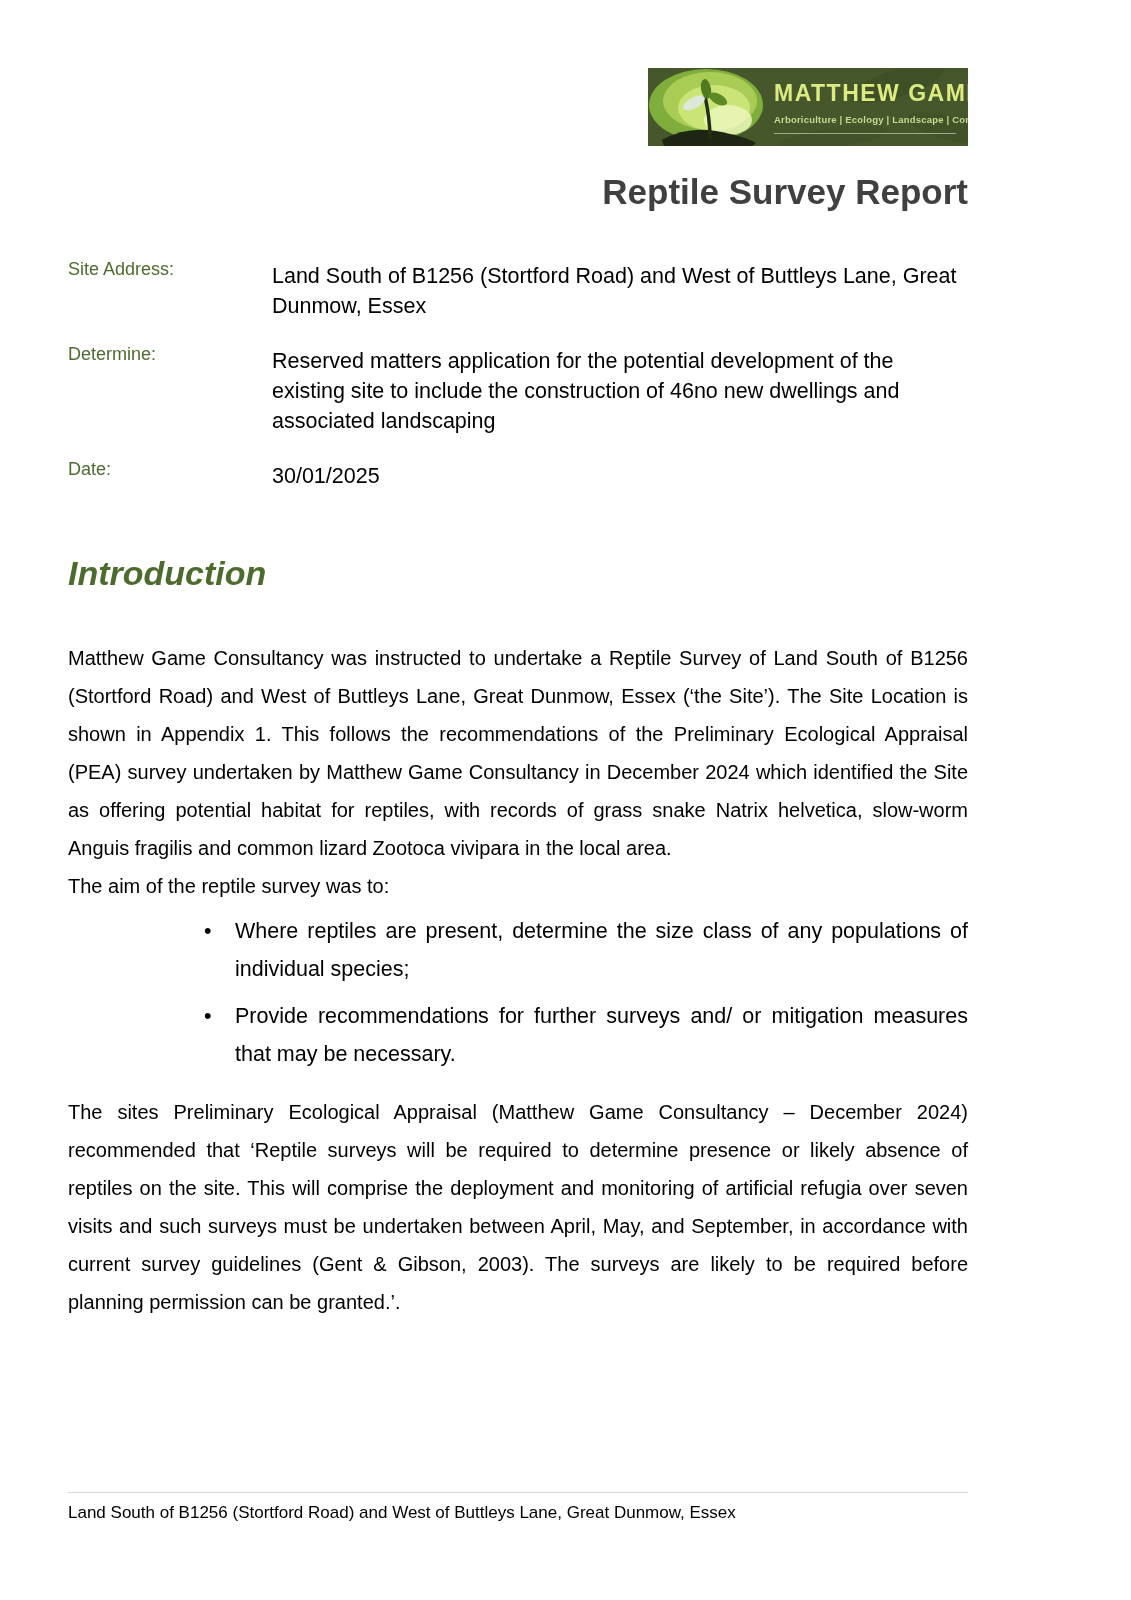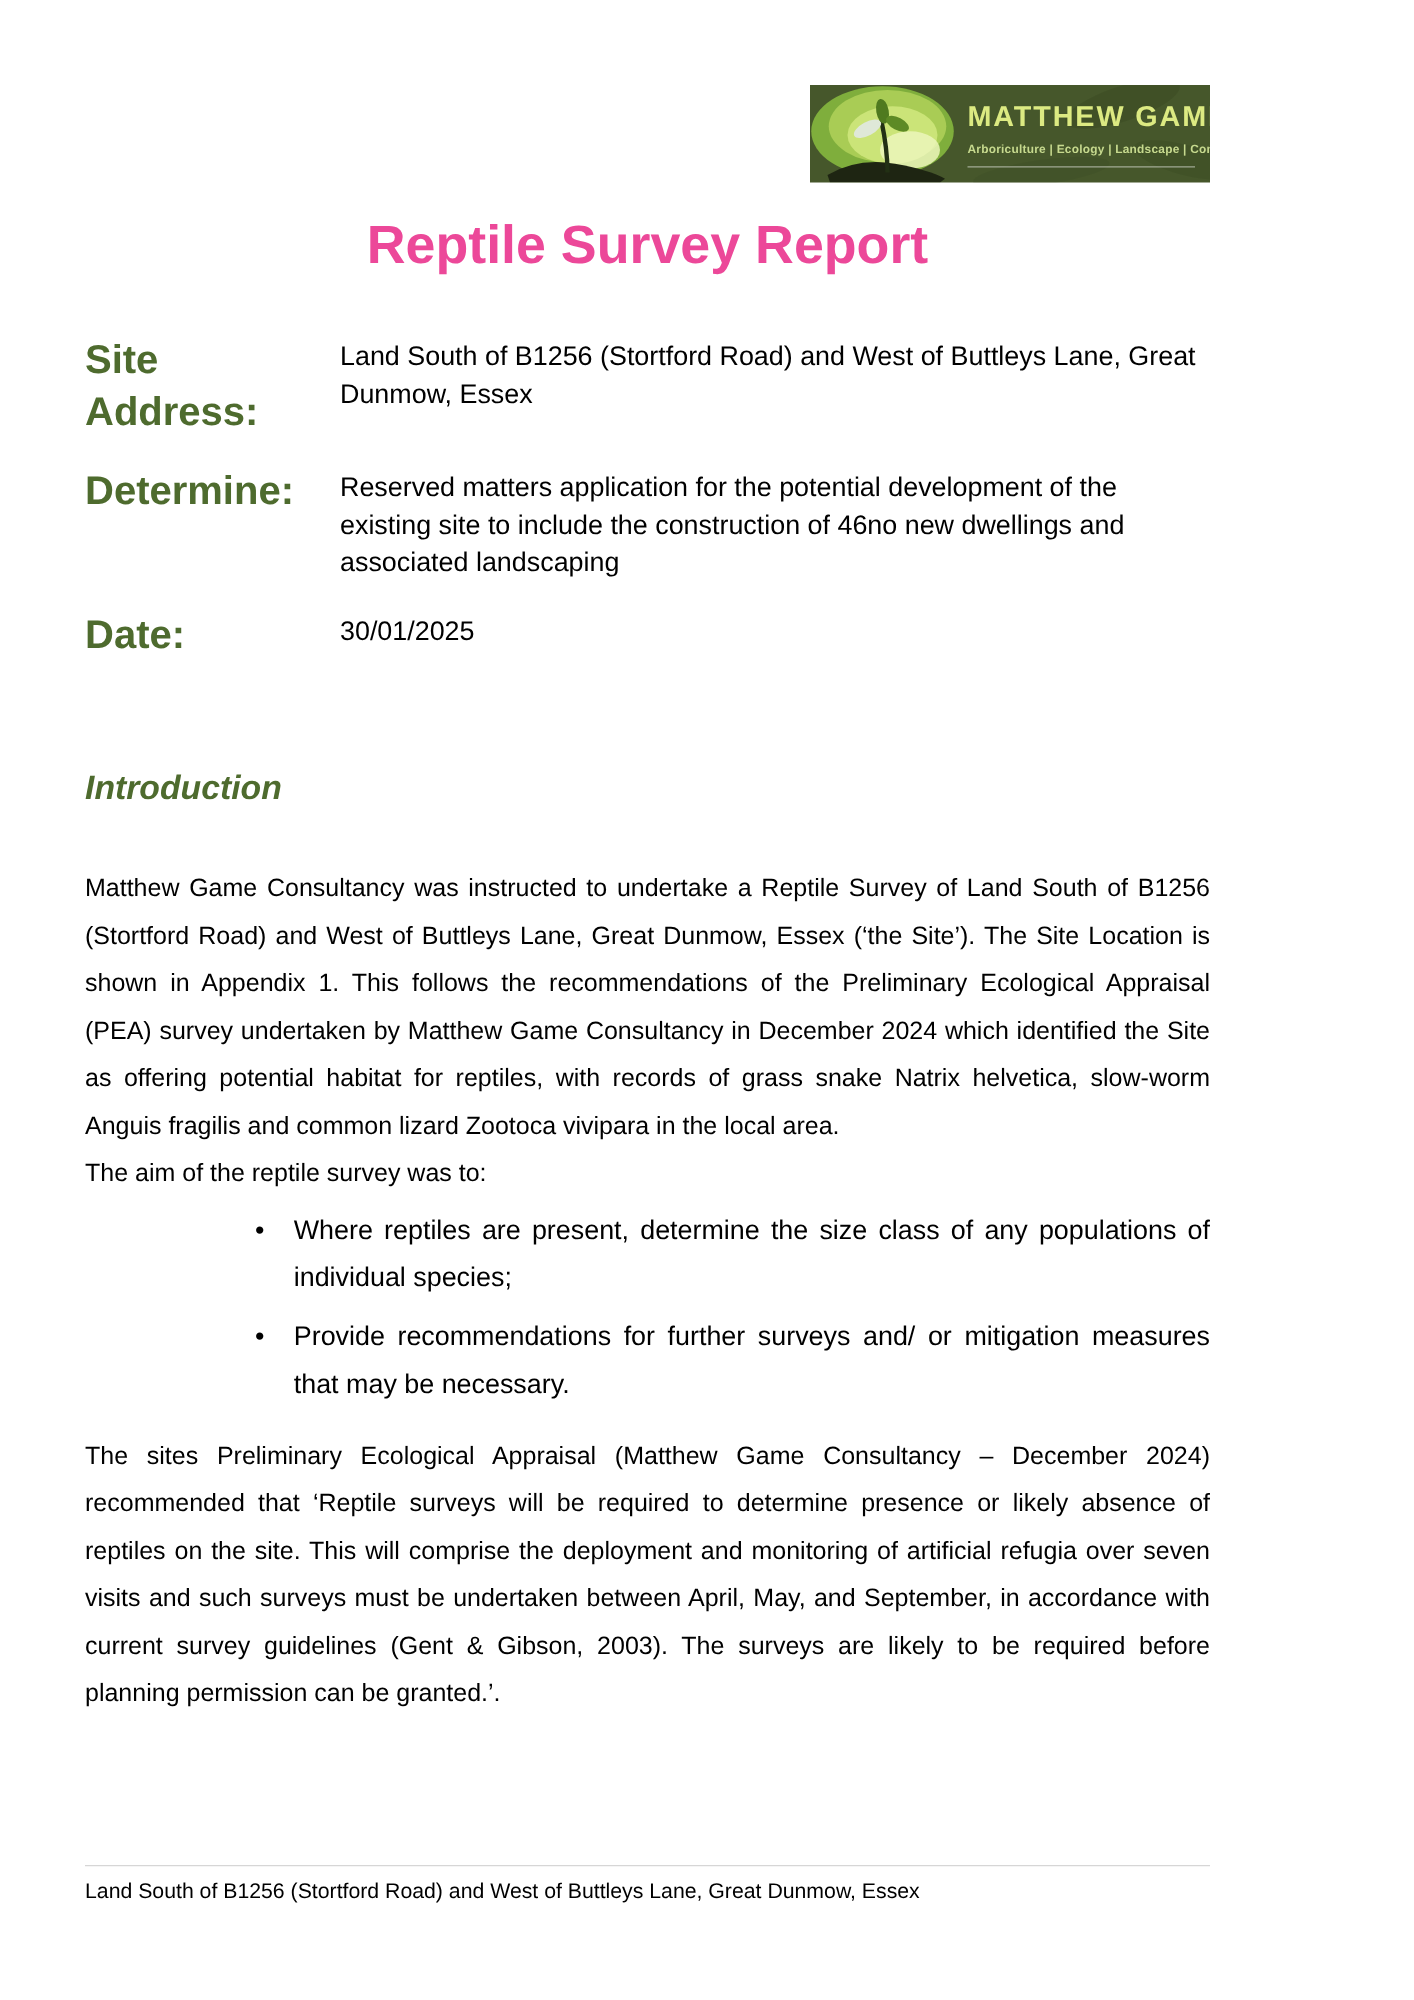--- a/index.html
+++ b/index.html
@@ -33,37 +33,37 @@
   .logo-tagline {
     margin-top:7px; padding-bottom:8px;
     font-size:9.5px; font-weight:bold; color:#c6d98e;
     letter-spacing:0.2px; white-space:nowrap;
     border-bottom:1px solid rgba(255,255,255,0.5);
   }
 
   
   .doc-title {
     margin-top:26px;
-    text-align:center;
-    font-size:43px; font-weight:bold;
-    color:#ec4899;
+    text-align:right;
+    font-size:35px; font-weight:bold;
+    color:#404040;
   }
 
   
   .meta { margin-top:46px; }
   .meta-row { display:grid; grid-template-columns:204px 1fr; margin-bottom:22px; }
   .meta-label {
-    font-size:32px; font-weight:bold; color:#4e6b2e; line-height:1.3;
+    font-size:18px; font-weight:normal; color:#4e6b2e; line-height:1.3;
   }
   .meta-value { font-size:21.5px; line-height:1.4; padding-top:3px; }
 
   
   .section-heading {
-    margin-top:86px;
-    font-size:27px; font-weight:bold; font-style:italic;
+    margin-top:62px;
+    font-size:34px; font-weight:bold; font-style:italic;
     color:#4e6b2e;
   }
   .para {
     margin:46px 0 0 0;
     font-size:20px; line-height:38px;
     text-align:justify;
   }
   .aim-line { margin:0; font-size:20px; line-height:38px; }
   ul.aims { list-style:none; margin:7px 0 0 0; padding:0 0 0 167px; }
   ul.aims li {

